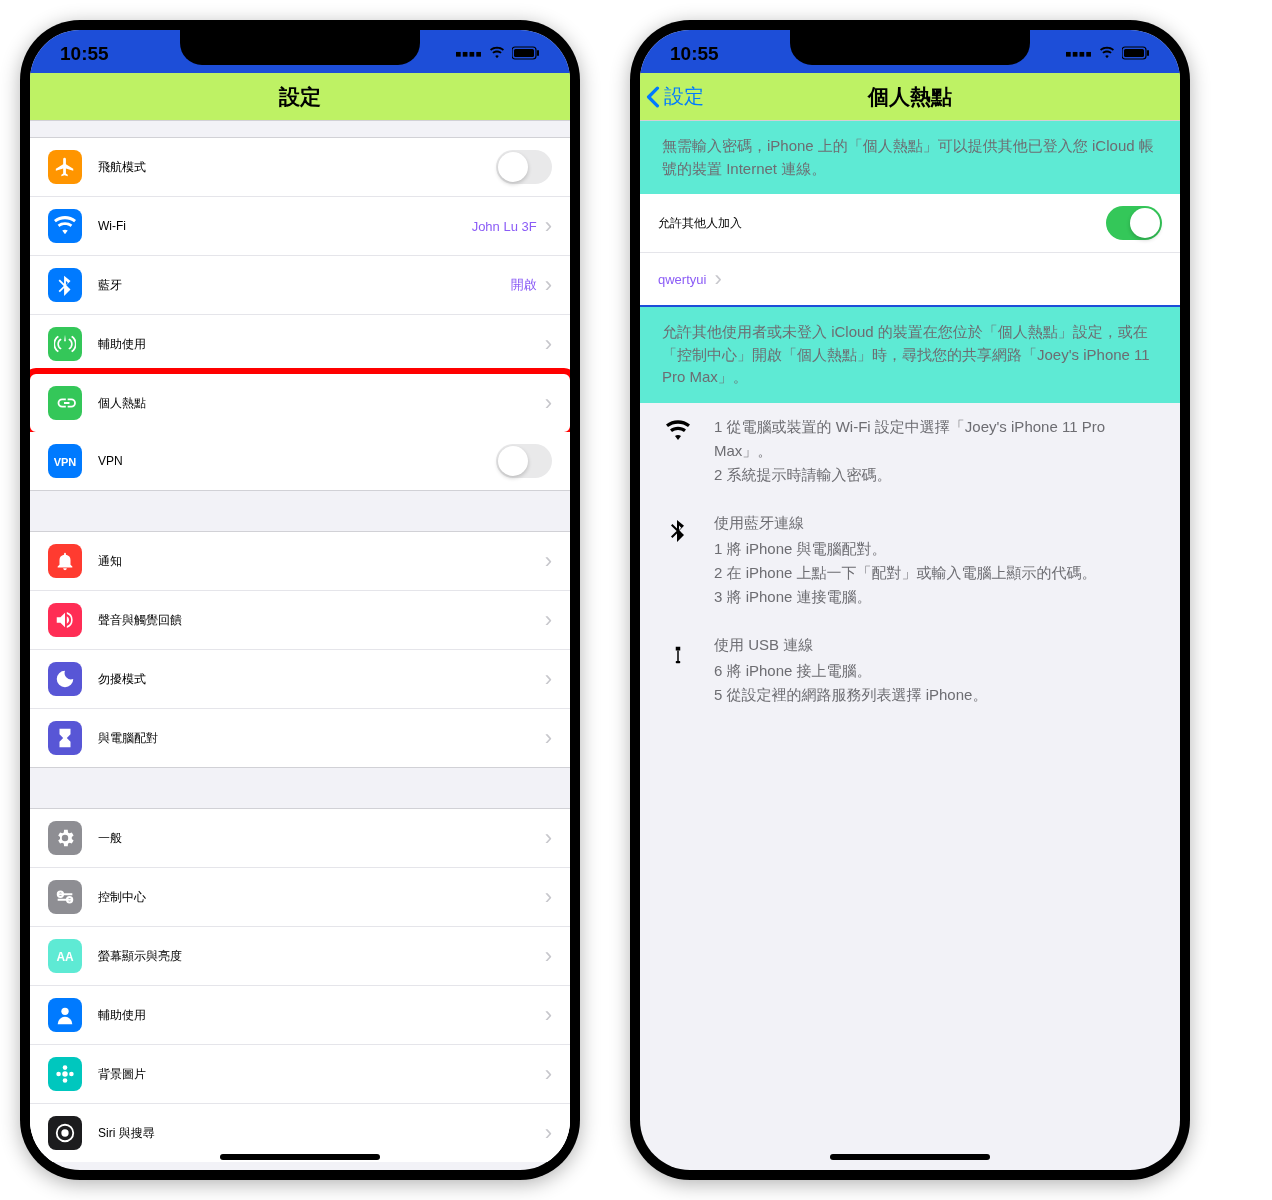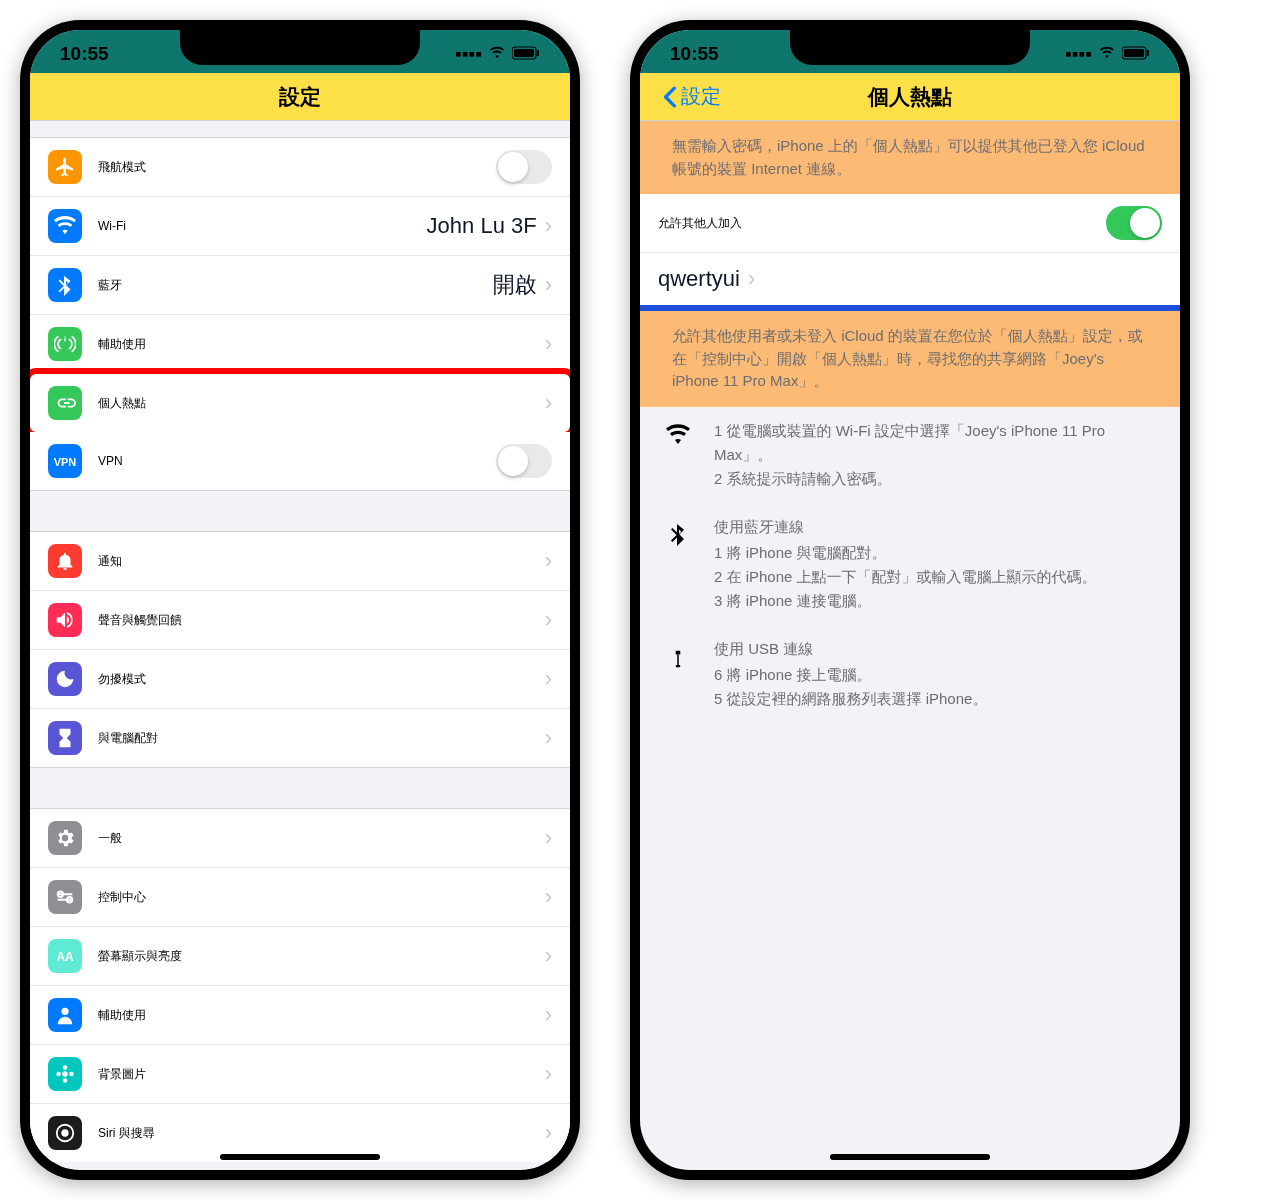--- a/index.html
+++ b/index.html
@@ -1,40 +1,40 @@
 <!DOCTYPE html>
 <html><head>
 <meta charset="utf-8">
 <style>
 body{margin:0;background:#fff;font-family:-apple-system,BlinkMacSystemFont,"Segoe UI",Arial,sans-serif;width:1272px;height:1200px;display:flex;gap:50px;padding:20px;box-sizing:border-box}
 .phone{width:560px;height:1160px;background:#000;border-radius:60px;padding:10px;box-sizing:border-box;position:relative;box-shadow:0 4px 20px rgba(0,0,0,.3)}
 .screen{width:100%;height:100%;background:#f2f2f7;border-radius:50px;overflow:hidden;position:relative}
 .notch{position:absolute;top:0;left:50%;transform:translateX(-50%);width:240px;height:35px;background:#000;border-radius:0 0 22px 22px;z-index:10}
-.statusbar{display:flex;justify-content:space-between;align-items:center;padding:12px 30px 8px;font-size:19px;font-weight:600;background:#0f766e}
+.statusbar{display:flex;justify-content:space-between;align-items:center;padding:12px 30px 8px;font-size:19px;font-weight:600;background:#1d4ed8}
 .status-right{display:flex;align-items:center;gap:6px}
-.navbar{background:#fde047;border-bottom:1px solid #d1d1d6;padding:12px 23px;display:flex;align-items:center;position:relative;height:48px;box-sizing:border-box}
+.navbar{background:#bef264;border-bottom:1px solid #d1d1d6;padding:12px 6px;display:flex;align-items:center;position:relative;height:48px;box-sizing:border-box}
 .nav-title{position:absolute;left:50%;transform:translateX(-50%);font-size:21px;font-weight:600}
 .nav-back{color:#007aff;font-size:20px;display:flex;align-items:center}
 .list{background:#fff}
 .sep{height:40px;background:#f2f2f7;border-top:1px solid #d1d1d6;border-bottom:1px solid #d1d1d6}
 .row{display:flex;align-items:center;padding:12px 18px;background:#fff;border-bottom:1px solid #e5e5ea;min-height:52px;box-sizing:border-box;position:relative}
 .row:last-child{border-bottom:none}
 .ico{width:34px;height:34px;border-radius:8px;margin-right:16px;display:flex;align-items:center;justify-content:center;flex-shrink:0}
 .ico svg{width:22px;height:22px;fill:#fff}
 .row-label{font-size:12px;flex:1}
-.row-value{color:#0f172a;font-size:22px;margin-right:8px}
+.row-value{color:#8b5cf6;font-size:13px;margin-right:8px}
 .chevron{color:#c7c7cc;font-size:22px;font-weight:400}
 .toggle{width:56px;height:34px;border-radius:17px;position:relative;flex-shrink:0}
 .toggle.off{background:#e9e9ea}
 .toggle.on{background:#34c759}
 .toggle::after{content:"";position:absolute;width:30px;height:30px;background:#fff;border-radius:50%;top:2px;box-shadow:0 2px 4px rgba(0,0,0,.2)}
 .toggle.off::after{left:2px}
 .toggle.on::after{right:2px}
 .highlight{border:6px solid #ff0000;border-radius:12px;margin:-6px}
-.description{padding:14px 32px;font-size:15px;color:#6d6d72;line-height:1.5;background:#fdba74}
+.description{padding:14px 22px;font-size:15px;color:#6d6d72;line-height:1.5;background:#5eead4}
 .help-section{padding:12px 20px;display:flex;gap:18px;background:#f2f2f7}
 .help-icon{width:36px;display:flex;justify-content:center;padding-top:4px;flex-shrink:0}
 .help-text{font-size:15px;color:#6d6d72;line-height:1.6}
 .help-title{margin-bottom:2px}
 .home-indicator{position:absolute;bottom:10px;left:50%;transform:translateX(-50%);width:160px;height:6px;background:#000;border-radius:3px}
 .scroll-indicator{position:absolute;right:2px;top:150px;width:3px;height:80px;background:#000;border-radius:2px;opacity:.3}
 </style>
 </head>
 <body>
 
@@ -256,21 +256,21 @@
     <div class="list">
       <div class="row">
         <span class="row-label">允許其他人加入</span>
         <div class="toggle on"></div>
       </div>
       <div class="row">
         <span class="row-value">qwertyui</span>
         <span class="chevron">›</span>
       </div>
     </div>
-    <div class="description" style="border-top:6px solid #1d4ed8">允許其他使用者或未登入 iCloud 的裝置在您位於「個人熱點」設定，或在「控制中心」開啟「個人熱點」時，尋找您的共享網路「Joey's iPhone 11 Pro Max」。</div>
+    <div class="description" style="border-top:2px solid #1d4ed8">允許其他使用者或未登入 iCloud 的裝置在您位於「個人熱點」設定，或在「控制中心」開啟「個人熱點」時，尋找您的共享網路「Joey's iPhone 11 Pro Max」。</div>
     <div id="help-list">
         <div class="help-section">
           <div class="help-icon">
             <svg width="30" height="24" viewBox="0 0 24 24" fill="#000">
               <path d="M12 21l3-4c-1.8-1.3-4.2-1.3-6 0l3 4zm-6-8c3.3-2.7 8.7-2.7 12 0l2-2.5c-4.4-3.6-11.6-3.6-16 0L6 13zm-4-5c5.5-4.5 14.5-4.5 20 0l2-2.5C17.3-.2 6.7-.2 0 5.5L2 8z"></path>
             </svg>
           </div>
           <div class="help-text">
             <div>1 從電腦或裝置的 Wi-Fi 設定中選擇「Joey's iPhone 11 Pro Max」。</div>
             <div>2 系統提示時請輸入密碼。</div>

